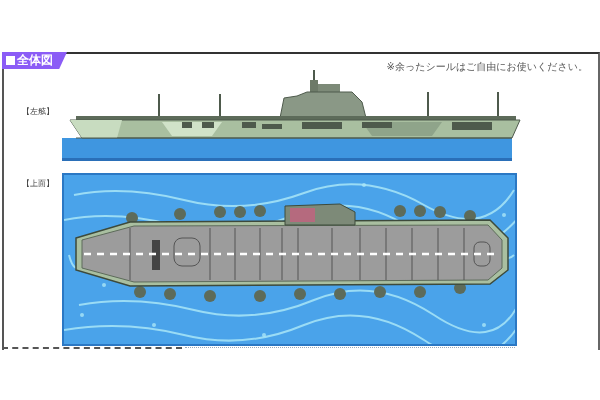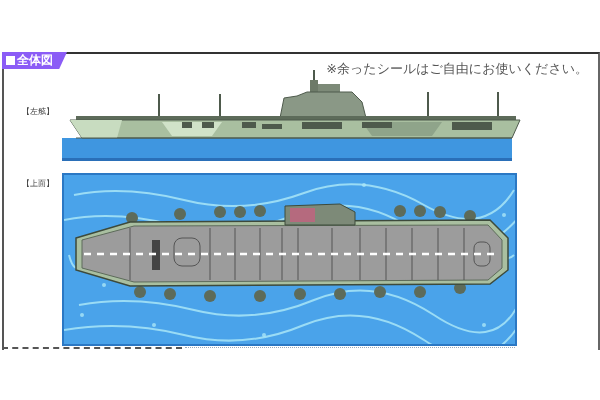--- a/index.html
+++ b/index.html
@@ -2,21 +2,21 @@
 <html><head>
 <meta charset="utf-8">
 <style>
   html,body{margin:0;padding:0;background:#fff;}
   body{width:600px;height:400px;position:relative;overflow:hidden;font-family:"DejaVu Sans",sans-serif;}
   .frame{position:absolute;left:2px;top:52px;width:594px;height:296px;border-top:2px solid #333;border-left:2px solid #555;border-right:2px solid #666;border-bottom:none;}
   .frame-bottom{position:absolute;left:2px;top:347px;width:180px;height:0;border-top:2px dashed #555;}
   .frame-bottom-dots{position:absolute;left:185px;top:347px;width:330px;height:0;border-top:1px dotted #9ab;}
   .title-tab{position:absolute;left:2px;top:52px;height:17px;padding:0 14px 0 4px;background:#8b5cf6;color:#fff;font-size:12px;line-height:17px;font-weight:bold;clip-path:polygon(0 0,100% 0,88% 100%,0 100%);}
   .title-tab .sq{display:inline-block;width:9px;height:9px;background:#fff;margin-right:2px;vertical-align:-1px;}
-  .note{position:absolute;right:12px;top:60px;font-size:13px;color:#555;}
+  .note{position:absolute;right:12px;top:60px;font-size:10px;color:#555;}
   .lbl{position:absolute;font-size:8px;color:#444;}
   
   .water-side{position:absolute;left:62px;top:138px;width:450px;height:20px;background:#3f96e0;border-bottom:3px solid #2a6fb8;}
   .hull{position:absolute;left:72px;top:108px;width:410px;height:30px;}
   
   .sea{position:absolute;left:62px;top:173px;width:455px;height:173px;background:#4aa3ea;border:2px solid #2b78c4;box-sizing:border-box;overflow:hidden;}
   .sea svg{position:absolute;left:0;top:0;}
   .deck{position:absolute;left:80px;top:218px;width:460px;height:90px;}
 </style>
 </head>

